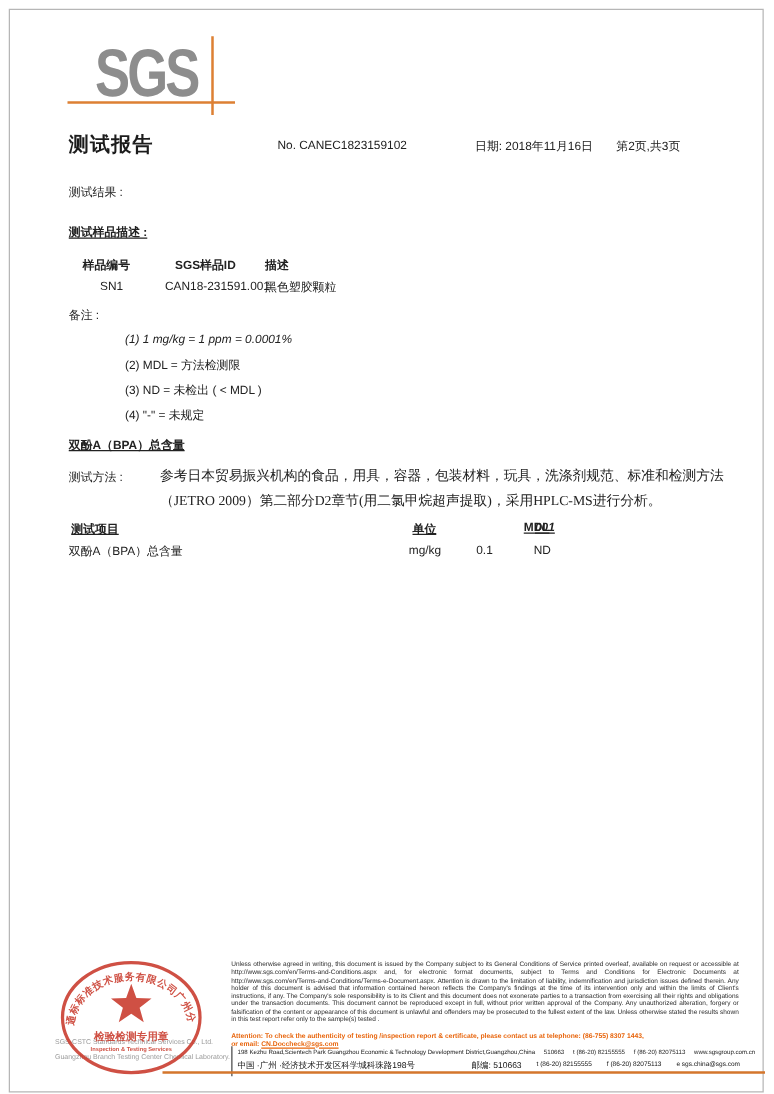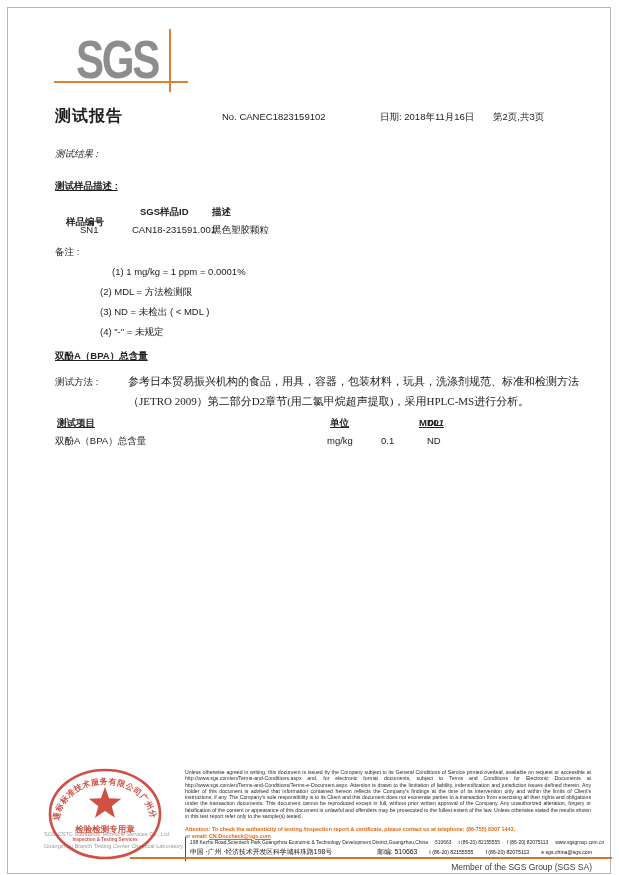--- a/index.html
+++ b/index.html
@@ -39,33 +39,33 @@
 
   <div class="abs logo-text" style="left:76px; top:32px;">SGS</div>
   <div class="abs orange" style="left:169px; top:29px; width:2px; height:63px;"></div>
   <div class="abs orange" style="left:54px; top:81px; width:134px; height:2px;"></div>
 
   <div class="abs title" style="left:55px; top:106px;">测试报告</div>
   <div class="abs hdr-info" style="left:222px; top:111px;">No. CANEC1823159102</div>
   <div class="abs hdr-info" style="left:380px; top:111px;">日期: 2018年11月16日</div>
   <div class="abs hdr-info" style="left:493px; top:111px;">第2页,共3页</div>
 
-  <div class="abs body-txt" style="left:55px; top:148px;font-style:italic;">测试结果 :</div>
+  <div class="abs body-txt" style="left:55px; top:148px;">测试结果 :</div>
 
   <div class="abs body-txt bold ul" style="left:55px; top:180px;text-align:center;">测试样品描述 :</div>
 
-  <div class="abs body-txt bold" style="left:66px; top:206px;margin-top:10px;">样品编号</div>
+  <div class="abs body-txt bold" style="left:66px; top:206px;">样品编号</div>
   <div class="abs body-txt bold" style="left:140px; top:206px;">SGS样品ID</div>
   <div class="abs body-txt bold" style="left:212px; top:206px;">描述</div>
   <div class="abs body-txt" style="left:80px; top:224px;">SN1</div>
   <div class="abs body-txt" style="left:132px; top:224px;">CAN18-231591.001</div>
   <div class="abs body-txt" style="left:212px; top:224px;">黑色塑胶颗粒</div>
 
   <div class="abs body-txt" style="left:55px; top:246px;">备注 :</div>
-  <div class="abs body-txt" style="left:112px; top:266px;">(1) 1 mg/kg = 1 ppm = 0.0001%</div>
+  <div class="abs body-txt" style="left:100px; top:266px;font-style:italic;">(1) 1 mg/kg = 1 ppm = 0.0001%</div>
   <div class="abs body-txt" style="left:100px; top:286px;">(2) MDL = 方法检测限</div>
   <div class="abs body-txt" style="left:100px; top:306px;">(3) ND = 未检出 ( &lt; MDL )</div>
   <div class="abs body-txt" style="left:100px; top:326px;">(4) "-" = 未规定</div>
 
   <div class="abs body-txt bold ul" style="left:55px; top:350px;">双酚A（BPA）总含量</div>
 
   <div class="abs body-txt" style="left:55px; top:376px;">测试方法 :</div>
   <div class="abs method-text" style="left:128px; top:371px; width:464px;">参考日本贸易振兴机构的食品，用具，容器，包装材料，玩具，洗涤剂规范、标准和检测方法（JETRO 2009）第二部分D2章节(用二氯甲烷超声提取)，采用HPLC-MS进行分析。</div>
 
   <div class="abs body-txt bold ul" style="left:57px; top:417px;">测试项目</div>
@@ -118,14 +118,13 @@
   <div class="abs addr-cn" style="left:190px; top:847px; width:402px; display:flex; gap:12px;">
     <span>中国 ·广州 ·经济技术开发区科学城科珠路198号</span>
     <span style="margin-left:auto">邮编: 510663</span>
     <span style="font-size:5.2px; align-self:center">t (86-20) 82155555</span>
     <span style="font-size:5.2px; align-self:center">f (86-20) 82075113</span>
     <span style="font-size:5.2px; align-self:center">e  sgs.china@sgs.com</span>
   </div>
 
   <div class="abs" style="left:130px; top:857px; width:482px; height:2px; background:#d4762c;"></div>
 
-  <div class="abs member" style="left:330px; top:862px; width:262px; text-align:right;">Member of the SGS Group (SGS SA)</div>
 </div>
 
 </body></html>

